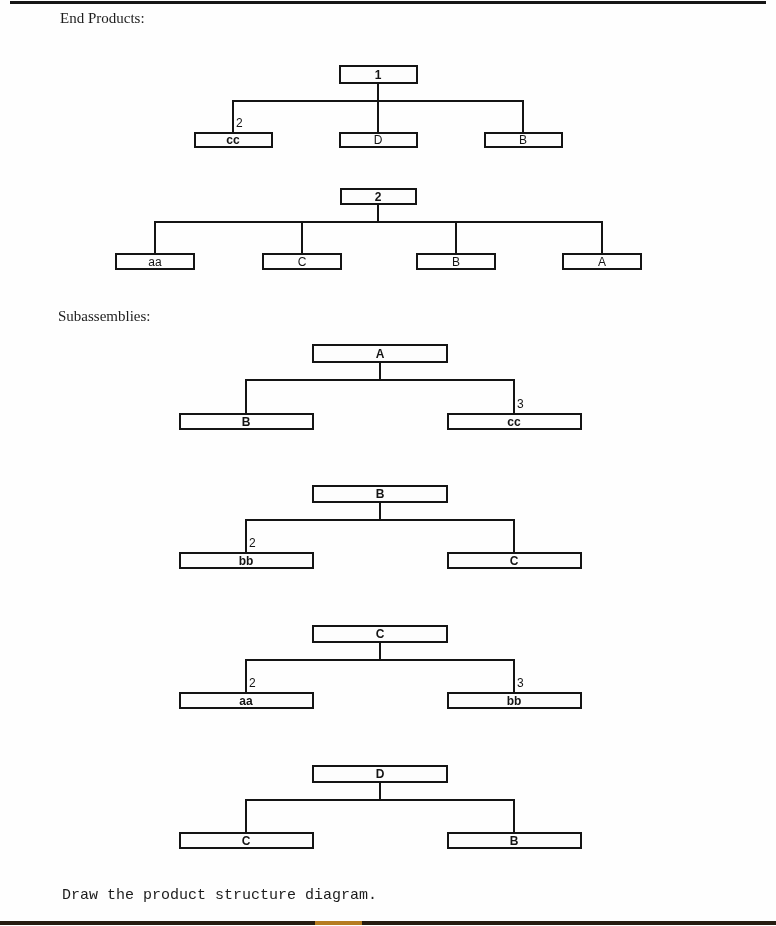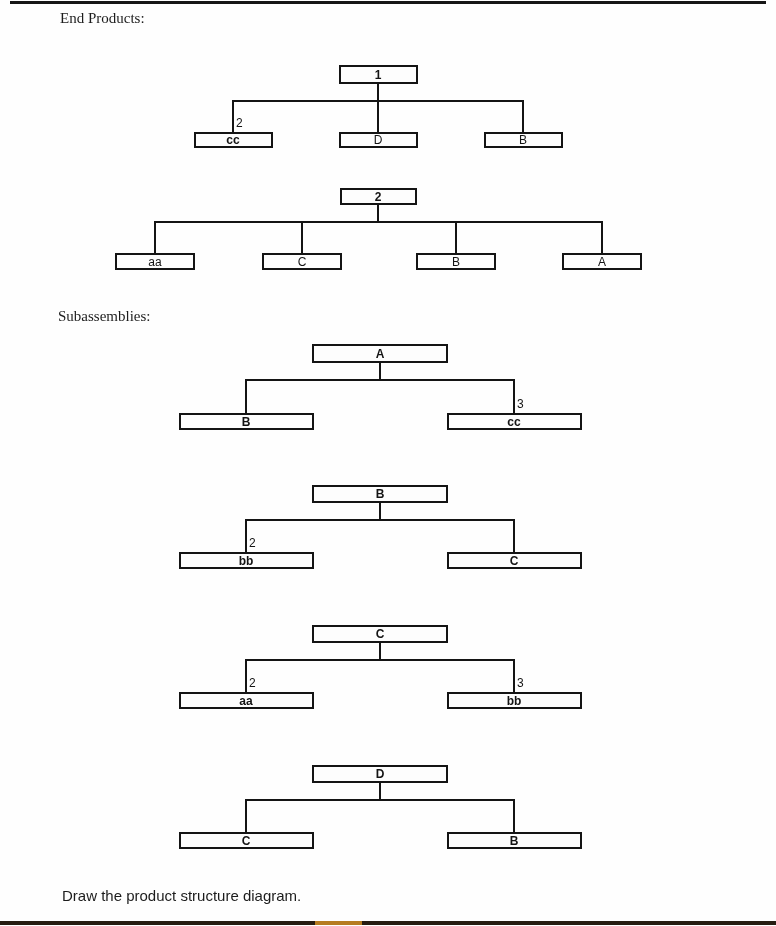--- a/index.html
+++ b/index.html
@@ -20,21 +20,21 @@
   .section-label {
     position: absolute;
     font-family: "Liberation Serif", serif;
     font-size: 15px;
     color: #1c1c1c;
     white-space: nowrap;
   }
   .footer-text {
     position: absolute;
     left: 62px; top: 887px;
-    font-family: Liberation Sans, sans-serif;
+    font-family: Liberation Mono, monospace;
     font-size: 15px;
     color: #1c1c1c;
     white-space: nowrap;
   }
   .bottom-rule {
     position: absolute;
     left: 0; top: 921px;
     width: 776px; height: 4px;
     background: var(--bar-dark, #261c11);
   }

